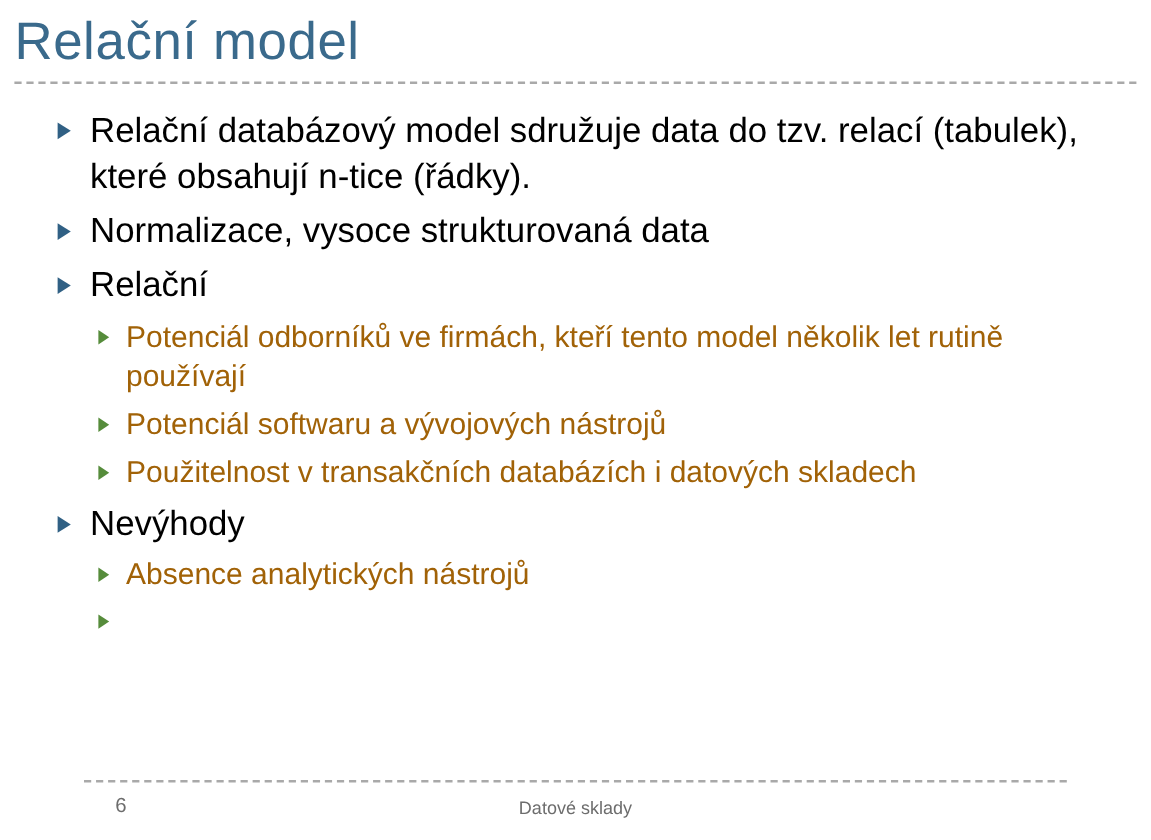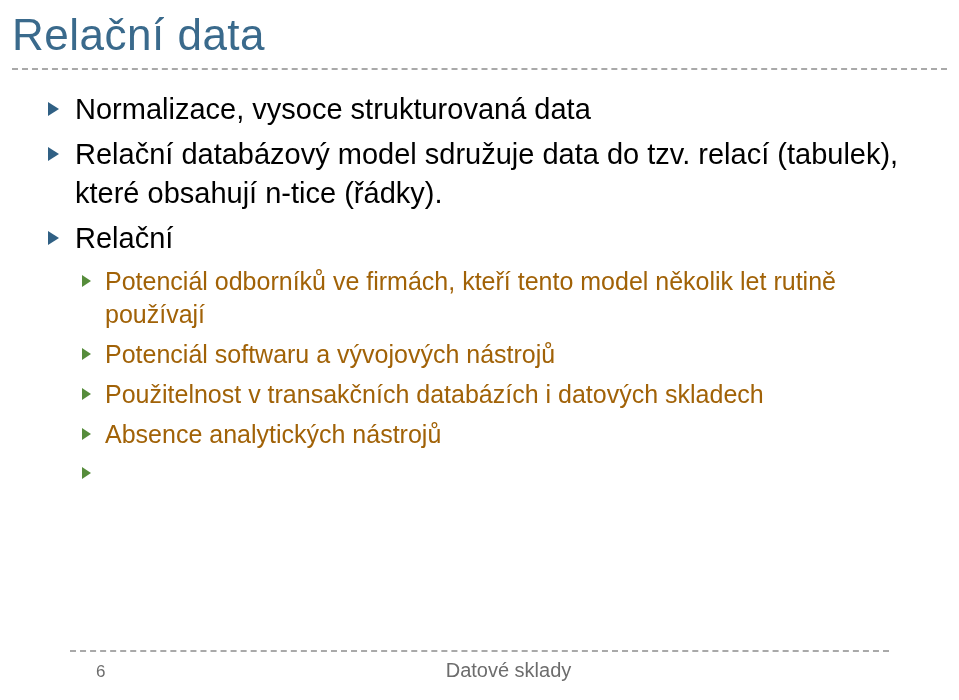--- a/index.html
+++ b/index.html
@@ -80,43 +80,42 @@
     left: 96px;
     bottom: 18px;
     font-size: 17px;
     color: #6d6d6d;
   }
   .footer-label {
     position: absolute;
     left: 50%;
     transform: translateX(-50%);
     bottom: 18px;
-    font-size: 20px;
+    font-size: 15px;
     color: #6d6d6d;
-    margin-left: 29px;
   }
 </style>
 </head>
 <body>
 
 <div class="slide">
 
-  <h1 class="title">Relační data</h1>
+  <h1 class="title">Relační model</h1>
   <div class="title-rule"></div>
 
   <div class="content">
 
     <div class="b1">
       <span class="tri tri1"></span>
-      <span>Normalizace, vysoce strukturovaná data</span>
+      <span>Relační databázový model sdružuje data do tzv. relací (tabulek), které obsahují n-tice (řádky).</span>
     </div>
 
     <div class="b1">
       <span class="tri tri1"></span>
-      <span>Relační databázový model sdružuje data do tzv. relací (tabulek), které obsahují n-tice (řádky).</span>
+      <span>Normalizace, vysoce strukturovaná data</span>
     </div>
 
     <div class="b1">
       <span class="tri tri1"></span>
       <span>Relační</span>
     </div>
 
     <div class="b2">
       <span class="tri tri2"></span>
       <span>Potenciál odborníků ve firmách, kteří tento model několik let rutině používají</span>
@@ -125,20 +124,24 @@
     <div class="b2">
       <span class="tri tri2"></span>
       <span>Potenciál softwaru a vývojových nástrojů</span>
     </div>
 
     <div class="b2">
       <span class="tri tri2"></span>
       <span>Použitelnost v transakčních databázích i datových skladech</span>
     </div>
 
+    <div class="b1">
+      <span class="tri tri1"></span>
+      <span>Nevýhody</span>
+    </div>
 
     <div class="b2">
       <span class="tri tri2"></span>
       <span>Absence analytických nástrojů</span>
     </div>
 
     <div class="b2">
       <span class="tri tri2"></span>
     </div>
 

